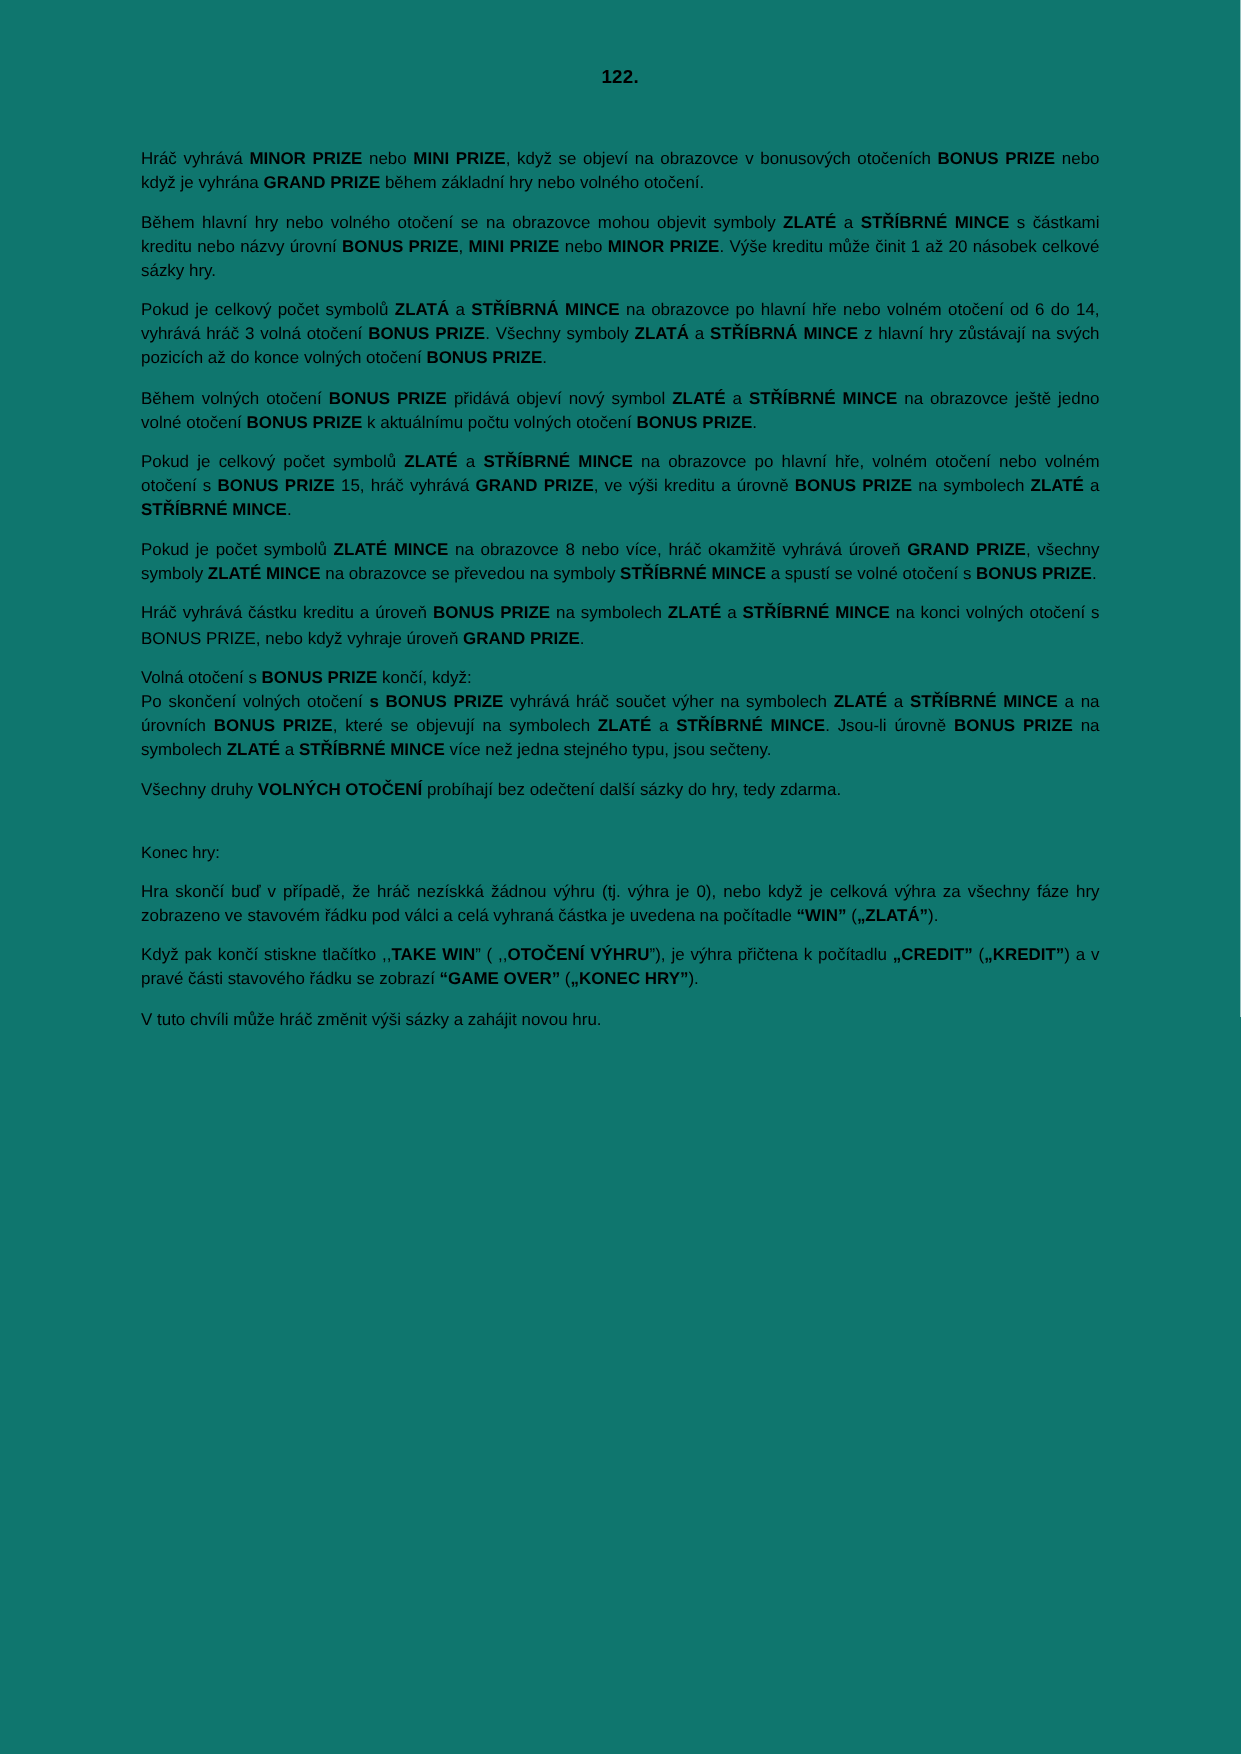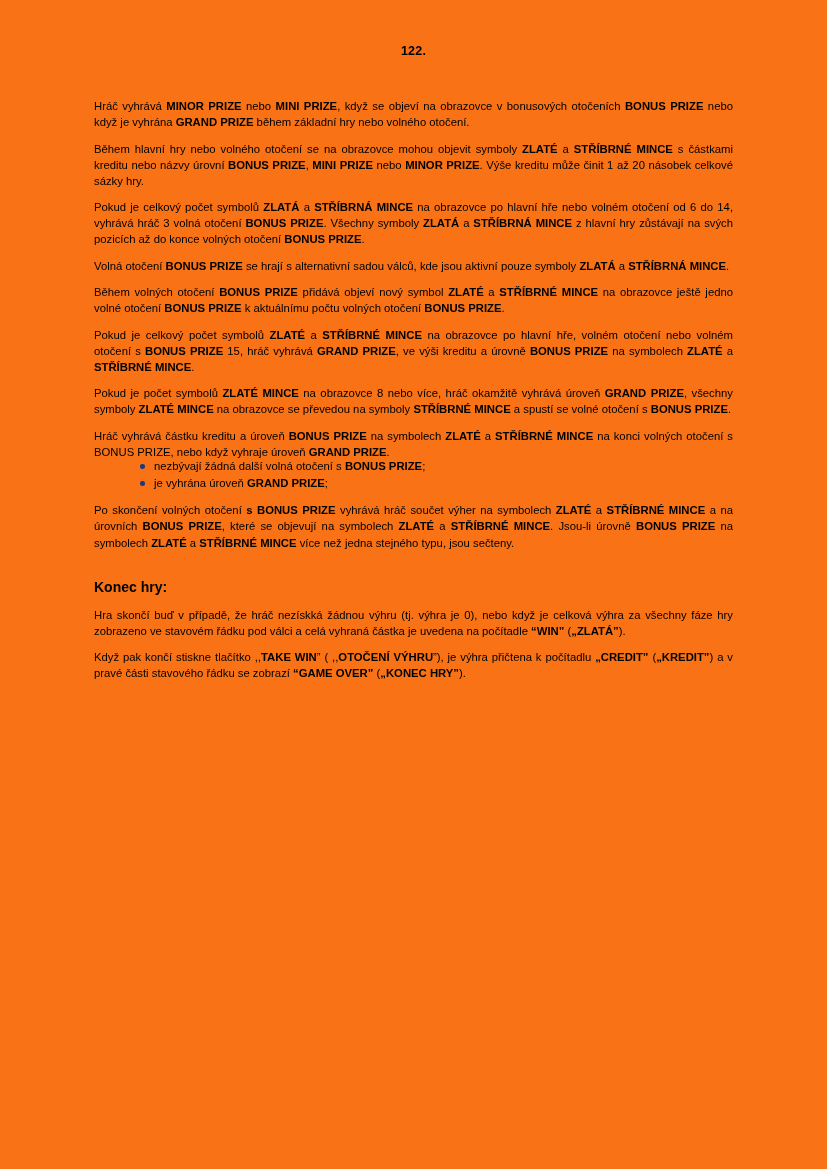--- a/index.html
+++ b/index.html
@@ -8,21 +8,21 @@
     background: #ffffff;
   }
   body {
     font-family: "Liberation Sans", sans-serif;
     color: #000000;
   }
   .page {
     position: relative;
     width: 827px;
     height: 1169px;
-    background: #f97316;
+    background: #0f766e;
     box-sizing: border-box;
     padding: 44px 94px 0 94px;
     overflow: hidden;
   }
   .page-number {
     text-align: center;
     font-weight: bold;
     font-size: 12.5px;
     margin: 0 0 40px 0;
     letter-spacing: 0.2px;
@@ -33,22 +33,22 @@
     text-align: justify;
     margin: 0 0 10.5px 0;
   }
   .body-text:last-child {
     margin-bottom: 0;
   }
   b {
     font-weight: bold;
   }
   .section-heading {
-    font-size: 14px;
-    font-weight: bold;
+    font-size: 11px;
+    font-weight: normal;
     margin: 28px 0 12px 0;
   }
   ul.bullets {
     margin: -2px 0 10.5px 0;
     padding-left: 46px;
     list-style: none;
   }
   ul.bullets li {
     font-size: 11.3px;
     line-height: 1.5;
@@ -71,34 +71,32 @@
 
 <div class="page">
 
   <div class="page-number">122.</div>
 
   <div>
     <div id="paragraphs-top">
         <div class="body-text"><span>Hráč vyhrává </span><b>MINOR PRIZE</b><span> nebo </span><b>MINI PRIZE</b><span>, když se objeví na obrazovce v bonusových otočeních </span><b>BONUS PRIZE</b><span> nebo když je vyhrána </span><b>GRAND PRIZE</b><span> během základní hry nebo volného otočení.</span></div>
         <div class="body-text"><span>Během hlavní hry nebo volného otočení se na obrazovce mohou objevit symboly </span><b>ZLATÉ</b><span> a </span><b>STŘÍBRNÉ MINCE</b><span> s částkami kreditu nebo názvy úrovní </span><b>BONUS PRIZE</b><span>, </span><b>MINI PRIZE</b><span> nebo </span><b>MINOR PRIZE</b><span>. Výše kreditu může činit 1 až 20 násobek celkové sázky hry.</span></div>
         <div class="body-text"><span>Pokud je celkový počet symbolů </span><b>ZLATÁ</b><span> a </span><b>STŘÍBRNÁ MINCE</b><span> na obrazovce po hlavní hře nebo volném otočení od 6 do 14, vyhrává hráč 3 volná otočení </span><b>BONUS PRIZE</b><span>. Všechny symboly </span><b>ZLATÁ</b><span> a </span><b>STŘÍBRNÁ MINCE</b><span> z hlavní hry zůstávají na svých pozicích až do konce volných otočení </span><b>BONUS PRIZE</b><span>.</span></div>
-        <div class="body-text"><span>Volná otočení </span><b>BONUS PRIZE</b><span> se hrají s alternativní sadou válců, kde jsou aktivní pouze symboly </span><b>ZLATÁ</b><span> a </span><b>STŘÍBRNÁ MINCE</b><span>.</span></div>
         <div class="body-text"><span>Během volných otočení </span><b>BONUS PRIZE</b><span> přidává objeví nový symbol </span><b>ZLATÉ</b><span> a </span><b>STŘÍBRNÉ MINCE</b><span> na obrazovce ještě jedno volné otočení </span><b>BONUS PRIZE</b><span> k aktuálnímu počtu volných otočení </span><b>BONUS PRIZE</b><span>.</span></div>
         <div class="body-text"><span>Pokud je celkový počet symbolů </span><b>ZLATÉ</b><span> a </span><b>STŘÍBRNÉ MINCE</b><span> na obrazovce po hlavní hře, volném otočení nebo volném otočení s </span><b>BONUS PRIZE</b><span> 15, hráč vyhrává </span><b>GRAND PRIZE</b><span>, ve výši kreditu a úrovně </span><b>BONUS PRIZE</b><span> na symbolech </span><b>ZLATÉ</b><span> a </span><b>STŘÍBRNÉ MINCE</b><span>.</span></div>
         <div class="body-text"><span>Pokud je počet symbolů </span><b>ZLATÉ MINCE</b><span> na obrazovce 8 nebo více, hráč okamžitě vyhrává úroveň </span><b>GRAND PRIZE</b><span>, všechny symboly </span><b>ZLATÉ MINCE</b><span> na obrazovce se převedou na symboly </span><b>STŘÍBRNÉ MINCE</b><span> a spustí se volné otočení s </span><b>BONUS PRIZE</b><span>.</span></div>
         <div class="body-text"><span>Hráč vyhrává částku kreditu a úroveň </span><b>BONUS PRIZE</b><span> na symbolech </span><b>ZLATÉ</b><span> a </span><b>STŘÍBRNÉ MINCE</b><span> na konci volných otočení s BONUS PRIZE, nebo když vyhraje úroveň </span><b>GRAND PRIZE</b><span>.</span></div>
+        <div class="body-text"><span>Volná otočení s </span><b>BONUS PRIZE</b><span> končí, když:</span></div>
       </div>
-    <ul class="bullets" id="bullet-list">
-        <li><span>nezbývají žádná další volná otočení s </span><b>BONUS PRIZE</b><span>;</span></li>
-        <li><span>je vyhrána úroveň </span><b>GRAND PRIZE</b><span>;</span></li>
-      </ul>
     <div id="paragraphs-mid">
         <div class="body-text"><span>Po skončení volných otočení </span><b>s BONUS PRIZE</b><span> vyhrává hráč součet výher na symbolech </span><b>ZLATÉ</b><span> a </span><b>STŘÍBRNÉ MINCE</b><span> a na úrovních </span><b>BONUS PRIZE</b><span>, které se objevují na symbolech </span><b>ZLATÉ</b><span> a </span><b>STŘÍBRNÉ MINCE</b><span>. Jsou-li úrovně </span><b>BONUS PRIZE</b><span> na symbolech </span><b>ZLATÉ</b><span> a </span><b>STŘÍBRNÉ MINCE</b><span> více než jedna stejného typu, jsou sečteny.</span></div>
+        <div class="body-text"><span>Všechny druhy </span><b>VOLNÝCH OTOČENÍ</b><span> probíhají bez odečtení další sázky do hry, tedy zdarma.</span></div>
       </div>
   </div>
 
   <div class="section-heading">Konec hry:</div>
   <div id="paragraphs-section">
       <div class="body-text"><span>Hra skončí buď v případě, že hráč nezískká žádnou výhru (tj. výhra je 0), nebo když je celková výhra za všechny fáze hry zobrazeno ve stavovém řádku pod válci a celá vyhraná částka je uvedena na počítadle </span><b>“WIN”</b><span> (</span><b>„ZLATÁ”</b><span>).</span></div>
       <div class="body-text"><span>Když pak končí stiskne tlačítko ,,</span><b>TAKE WIN</b><span>” ( ,,</span><b>OTOČENÍ VÝHRU</b><span>”), je výhra přičtena k počítadlu </span><b>„CREDIT”</b><span> (</span><b>„KREDIT”</b><span>) a v pravé části stavového řádku se zobrazí </span><b>“GAME OVER”</b><span> (</span><b>„KONEC HRY”</b><span>).</span></div>
+      <div class="body-text"><span>V tuto chvíli může hráč změnit výši sázky a zahájit novou hru.</span></div>
     </div>
 
 </div>
 
 </body></html>

